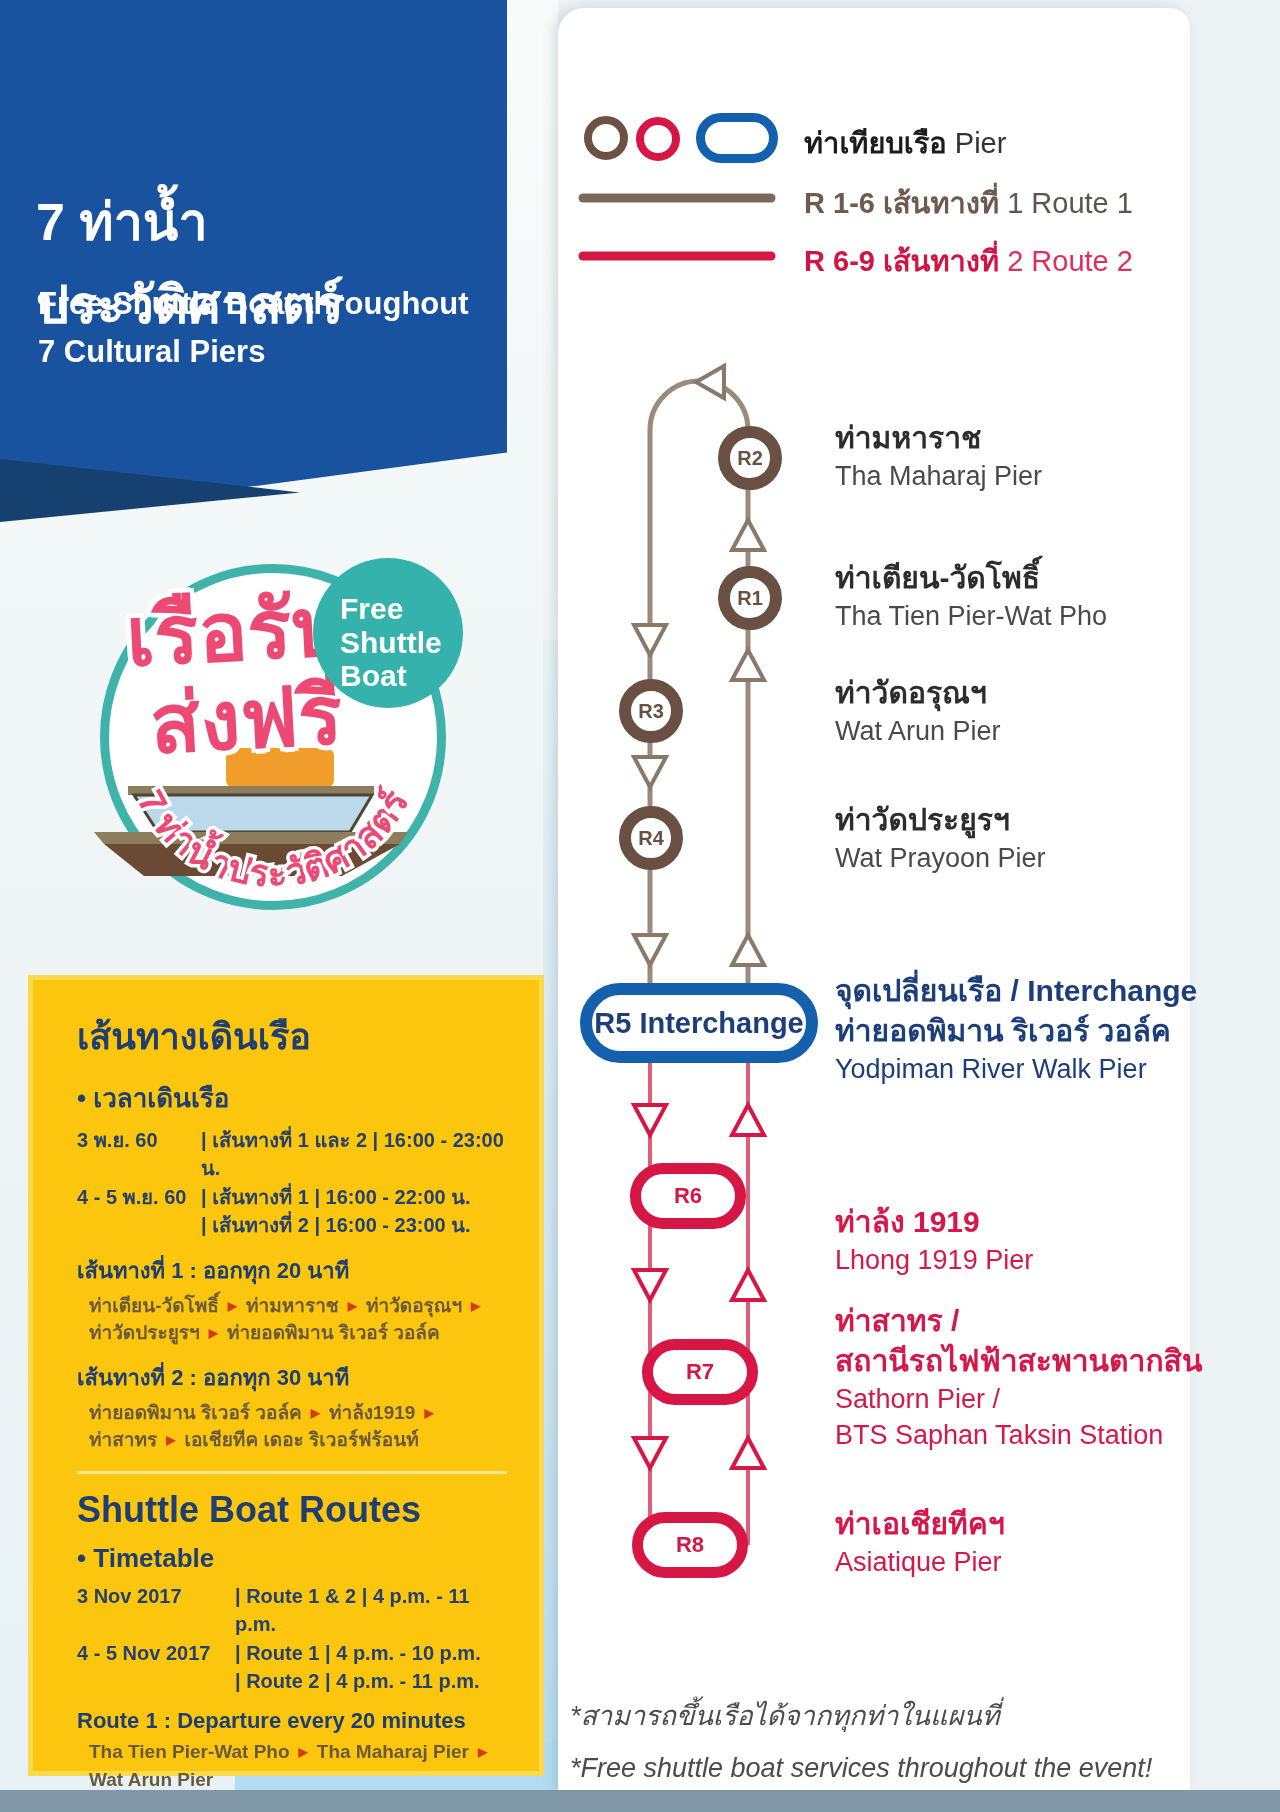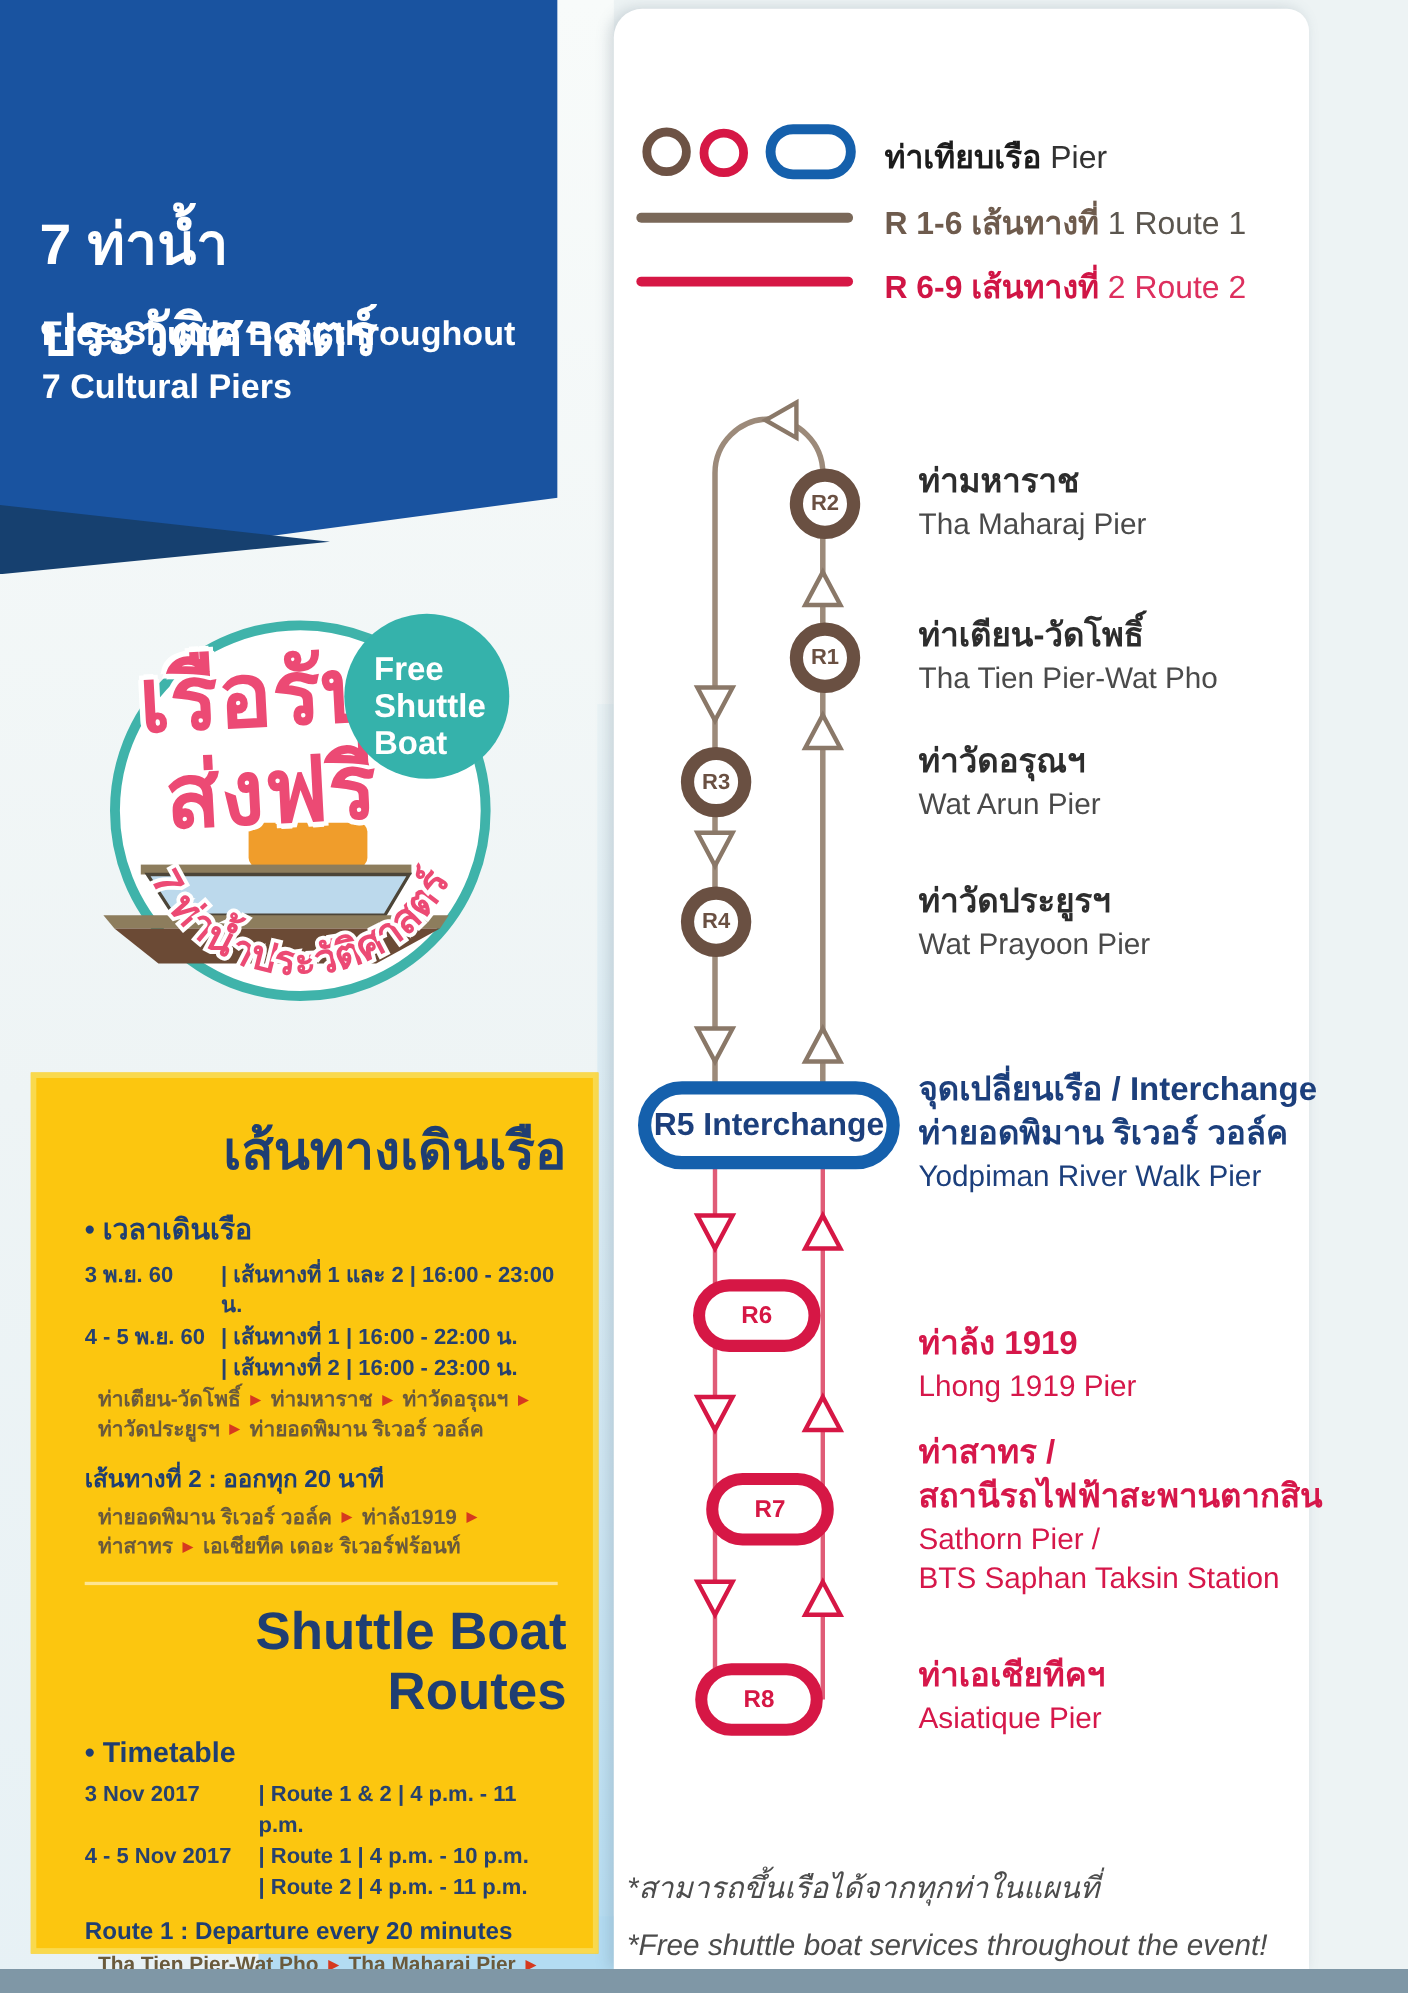--- a/index.html
+++ b/index.html
@@ -36,21 +36,21 @@
               text-shadow:-4px -4px 0 #fff,4px -4px 0 #fff,-4px 4px 0 #fff,4px 4px 0 #fff,
                           -5px 0 0 #fff,5px 0 0 #fff,0 -5px 0 #fff,0 5px 0 #fff; }
   .badge-th1 { left:68px; top:28px; font-size:82px; }
   .badge-th2 { left:92px; top:116px; font-size:82px; }
   .badge-boat { position:absolute; left:18px; top:208px; }
   .badge-ribbon { position:absolute; left:0; top:0; }
 
   
   .ybox { position:absolute; left:28px; top:975px; width:516px; height:801px;
           background:#fcc60f; border:5px solid #f9d94e; padding:28px 24px 0 44px; }
-  .yb-head { font-size:48px; font-weight:bold; color:#1f3e72; margin-bottom:12px;text-align:right; }
+  .yb-head { font-size:36px; font-weight:bold; color:#1f3e72; margin-bottom:12px; }
   .yb-bullet { font-size:26px; font-weight:bold; color:#1f3e72; margin-bottom:8px; }
   .yb-row { display:flex; font-size:20px; color:#27416e; line-height:1.42; font-weight:bold; }
   .yb-date-th { width:124px; flex:none; }
   .yb-date-en { width:158px; flex:none; }
   .yb-routehead { font-size:22px; font-weight:bold; color:#1f3e72; margin-top:13px; margin-bottom:4px; }
   .yb-seq { font-size:19px; color:#6a5a3c; font-weight:bold; padding-left:12px; line-height:1.45; }
   .seq-arrow { color:#d6391f; font-size:12px; margin:0 9px; display:inline-block; transform:translateY(-2px); }
   .yb-div { height:3px; background:rgba(255,255,255,.55); margin:17px 8px 15px 0; }
 
   
@@ -149,24 +149,25 @@
     </div>
     <div class="yb-row">
       <span class="yb-date-th">4 - 5 พ.ย. 60</span>
       <span>| เส้นทางที่ 1  | 16:00 - 22:00 น.</span>
     </div>
     <div class="yb-row">
       <span class="yb-date-th"></span>
       <span>| เส้นทางที่ 2  | 16:00 - 23:00 น.</span>
     </div>
 
+    <div class="yb-routehead">เส้นทางที่ 1 :  ออกทุก 20 นาที</div>
     <div class="yb-seq"><span>ท่าเตียน-วัดโพธิ์</span><span class="seq-arrow">▶</span><span>ท่ามหาราช</span><span class="seq-arrow">▶</span><span>ท่าวัดอรุณฯ</span><span class="seq-arrow">▶</span></div>
     <div class="yb-seq"><span>ท่าวัดประยูรฯ</span><span class="seq-arrow">▶</span><span>ท่ายอดพิมาน ริเวอร์ วอล์ค</span></div>
 
-    <div class="yb-routehead">เส้นทางที่ 2 : ออกทุก 20 นาที</div>
+    <div class="yb-routehead">เส้นทางที่ 2 : ออกทุก 30 นาที</div>
     <div class="yb-seq"><span>ท่ายอดพิมาน ริเวอร์ วอล์ค</span><span class="seq-arrow">▶</span><span>ท่าล้ง1919</span><span class="seq-arrow">▶</span></div>
     <div class="yb-seq"><span>ท่าสาทร</span><span class="seq-arrow">▶</span><span>เอเชียทีค เดอะ ริเวอร์ฟร้อนท์</span></div>
 
     <div class="yb-div"></div>
 
     <div class="yb-head">Shuttle Boat Routes</div>
     <div class="yb-bullet">• Timetable</div>
 
     <div class="yb-row">
       <span class="yb-date-en">3 Nov 2017</span>

